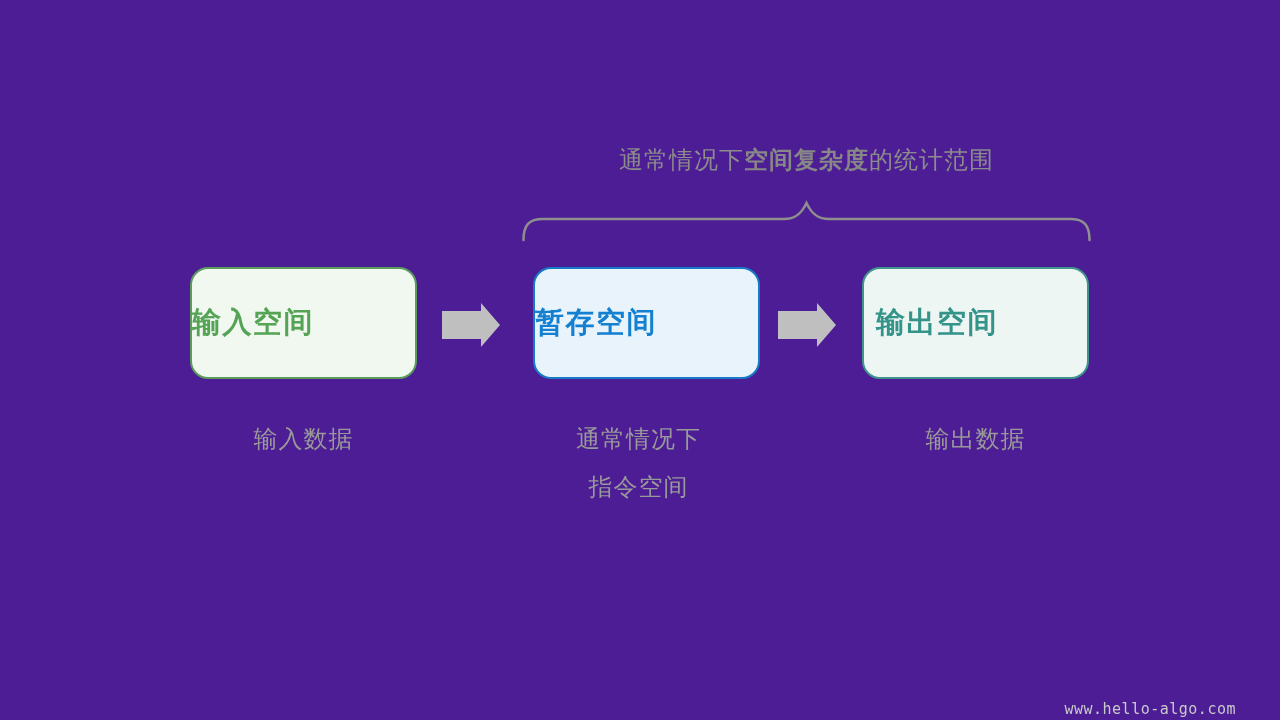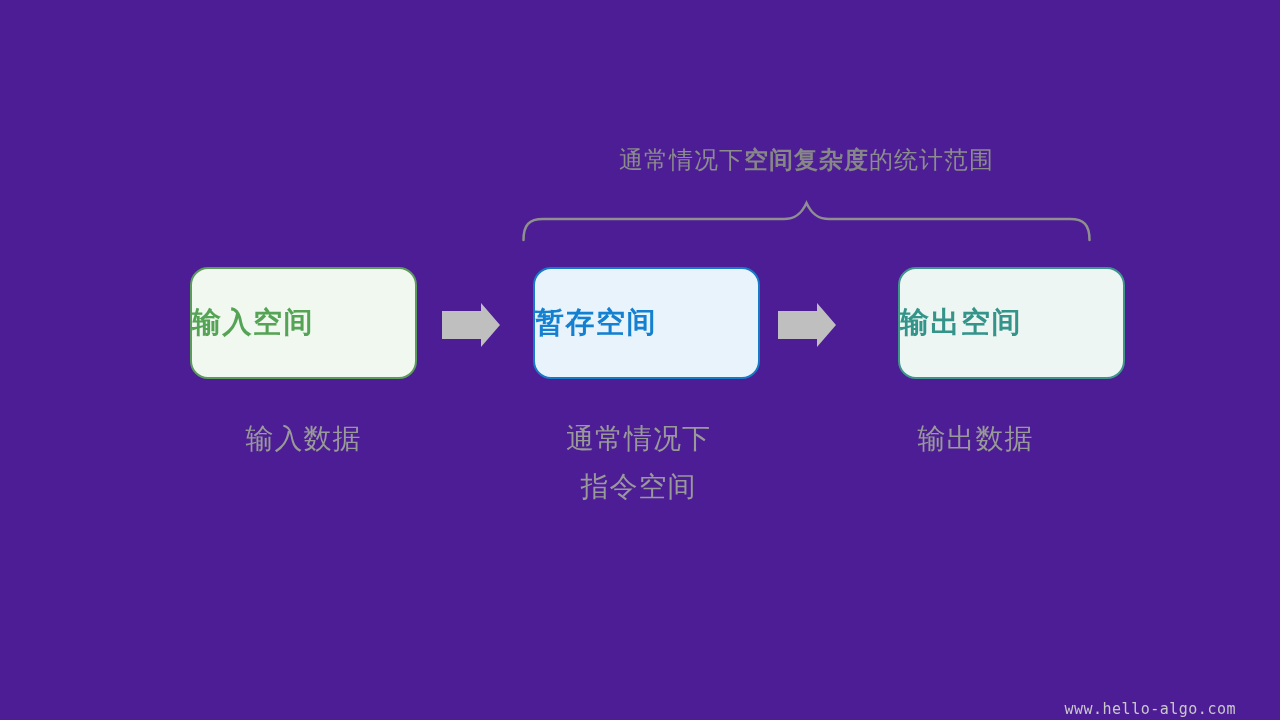--- a/index.html
+++ b/index.html
@@ -50,37 +50,37 @@
     border-radius: 18px;
     display: flex;
     align-items: center;
     justify-content: flex-start;
     font-size: 29px;
     font-weight: 700;
     letter-spacing: 1.5px;
   }
   .box-input  { left: 190px; }
   .box-temp   { left: 525px; margin-left: 8px; }
-  .box-output { left: 898px; }
+  .box-output { left: 862px; padding-left: 12px; }
   
   .block-arrow {
     position: absolute;
     top: 303px;
     width: 58px;
     height: 44px;
   }
   .arrow-1 { left: 442px; }
   .arrow-2 { left: 778px; }
   
   .note-col {
     position: absolute;
     top: 421px;
     width: 227px;
     text-align: center;
-    font-size: 28px;
+    font-size: 24px;
     color: #999999;
     letter-spacing: 1px;
   }
   .note-col .note-line {
     display: block;
     height: 48px;
     line-height: 36px;
   }
   .col-1 { left: 190px; }
   .col-2 { left: 525px; }

